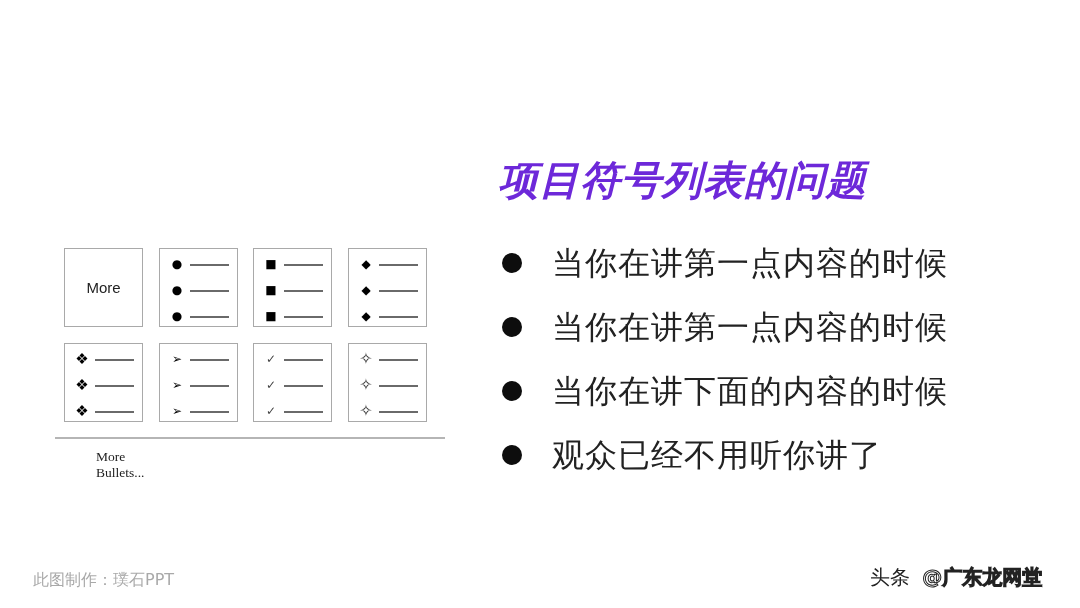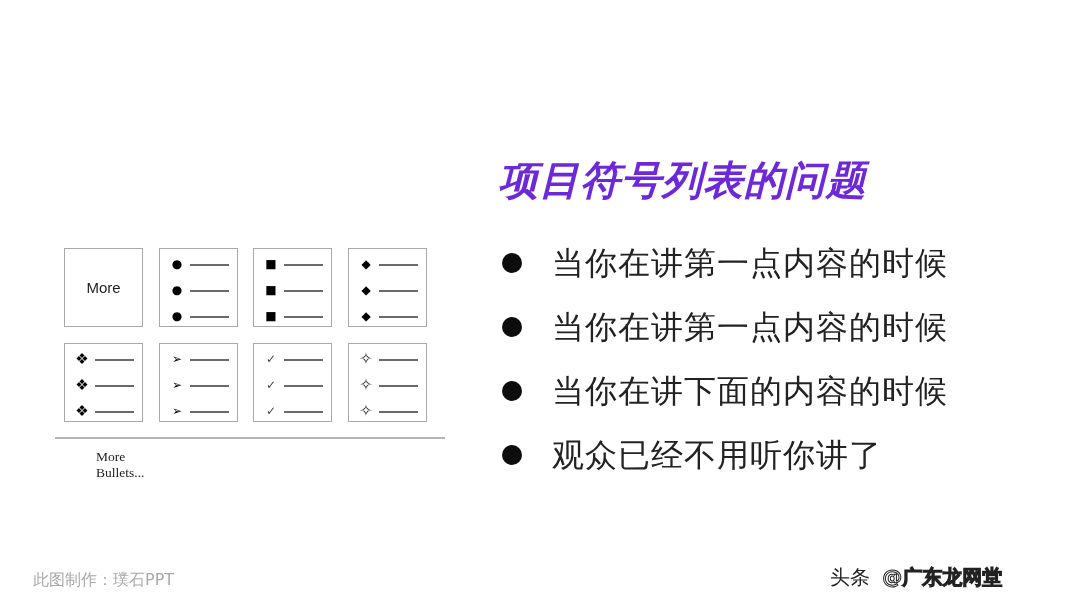--- a/index.html
+++ b/index.html
@@ -44,21 +44,21 @@
     background: #0d0d0d;
   }
   .btext {
     position: absolute; left: 52px; top: 0; font-size: 32px; color: #222; letter-spacing: 1px;
     line-height: 50px;
   }
   .credit {
     position: absolute; left: 33px; top: 570px; font-size: 16px; color: #a9a9a9; text-align: right;
   }
   .watermark {
-    position: absolute; left: 830px; top: 564px; font-size: 20px; color: #222; white-space: nowrap;
+    position: absolute; left: 870px; top: 564px; font-size: 20px; color: #222; white-space: nowrap;
   }
   .watermark .handle {
     color: #fff; -webkit-text-stroke: 1px #222; font-weight: bold; margin-left: 6px;
   }
 </style>
 </head>
 <body>
 
 <div class="gallery">
 

